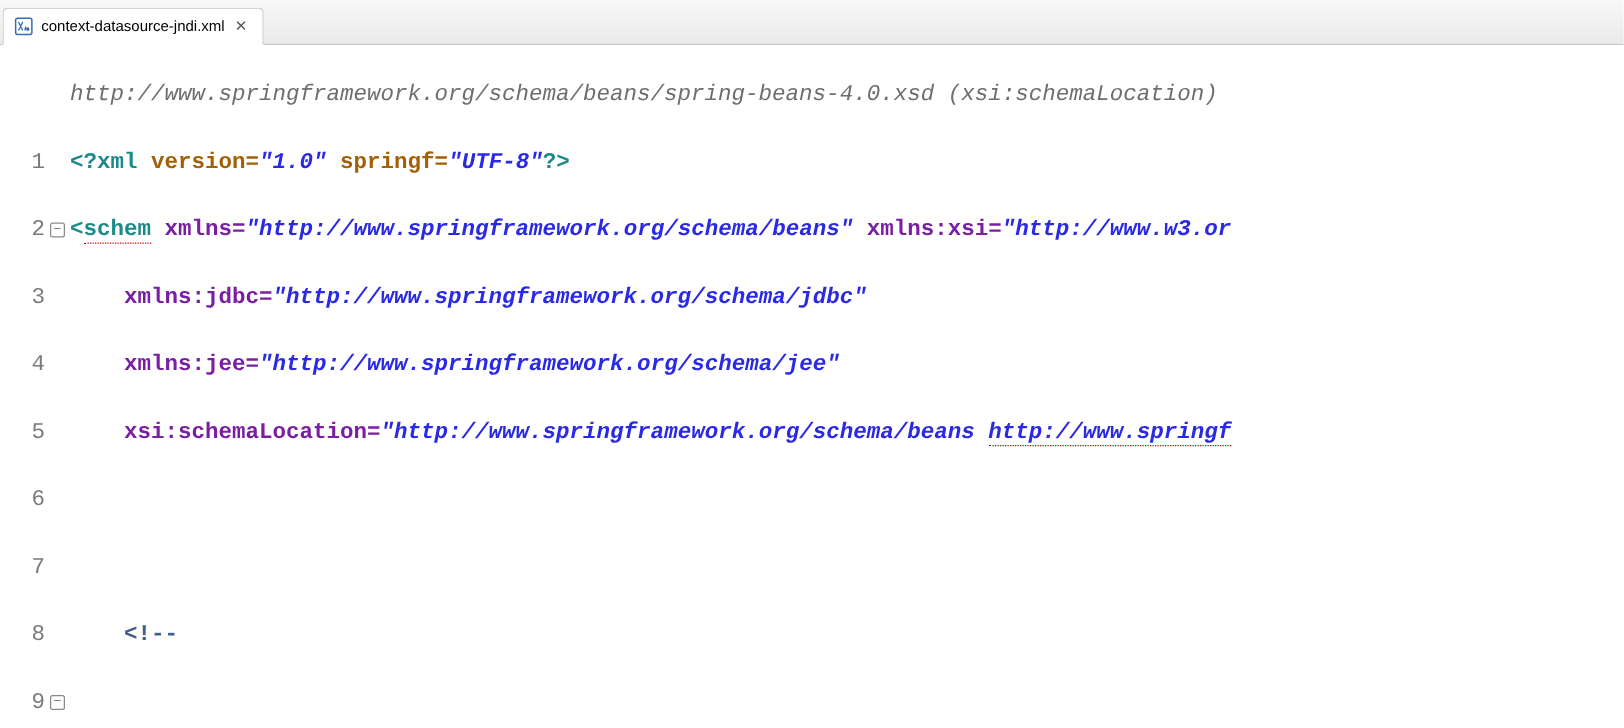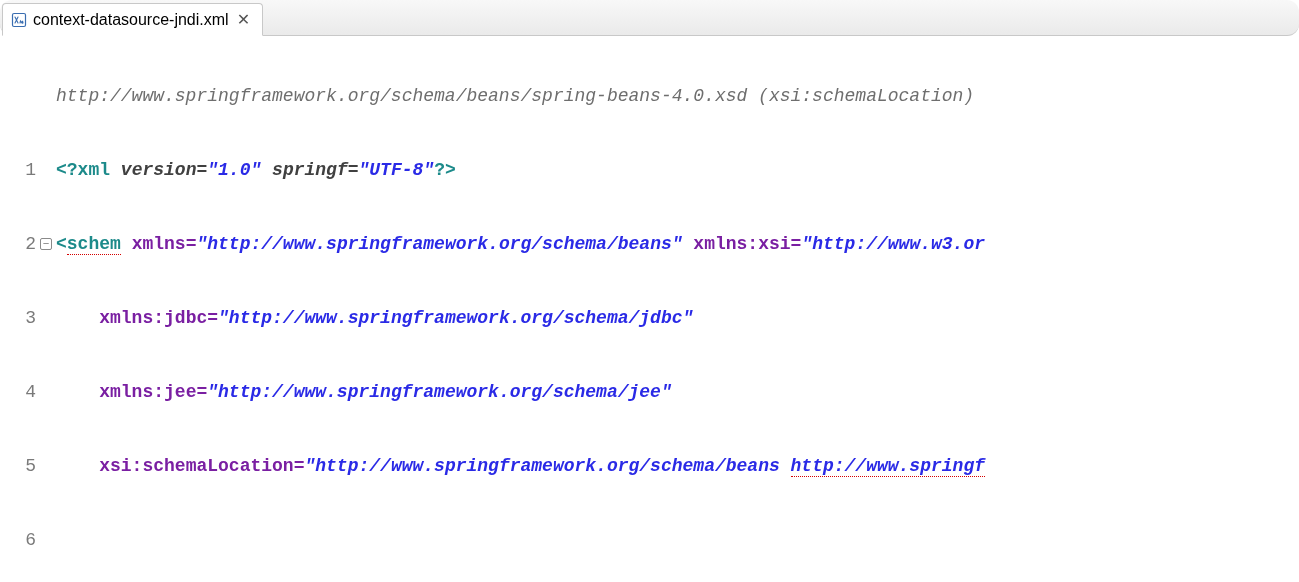--- a/index.html
+++ b/index.html
@@ -12,22 +12,21 @@
     overflow: hidden;
     width: 1299px;
   }
   .tab-bar {
     display: flex;
     background: linear-gradient(#f8f8f8,#eaeaea);
     border-bottom: 1px solid #c8c8c8;
     height: 36px;
     align-items: flex-end;
     font-family: "Segoe UI", Arial, sans-serif;
-    font-size: 16px;
-    border-radius: 12px;
+    font-size: 12px;
   }
   .tab {
     display: flex;
     align-items: center;
     gap: 6px;
     padding: 6px 10px 6px 8px;
     background: #fff;
     border: 1px solid #c8c8c8;
     border-bottom: 1px solid #fff;
     border-radius: 4px 4px 0 0;
@@ -65,25 +64,25 @@
     width:12px;height:12px;
     border:1px solid #8a8a8a;
     border-radius:2px;
     line-height:10px;
     font-size:11px;
     text-align:center;
     position:relative;
     top:-2px;
   }
   .code { flex:1; overflow:hidden; padding-right:4px;}
-  .line { height:27px;margin-top:20px; }
+  .line { height:27px; }
   
   .c-breadcrumb { color:#6e6e6e; font-style:italic; }
   .c-pi { color:#1c8a8a; font-weight:bold; } 
-  .c-attrname-pi { color:#404040; font-weight:bold;font-style:italic; }
+  .c-attrname-pi { color:#a16207; font-weight:bold; }
   .c-tag { color:#1c8a8a; font-weight:bold; }
   .c-attrname { color:#7a1fa2; font-weight:bold; }
   .c-str { color:#2a2ae6; font-style:italic; font-weight:bold;}
   .c-comment { color:#3d5f8f; font-weight:bold;}
   .err-red { border-bottom:1px dotted #d40000; }
 </style>
 </head>
 <body>
 
 <div class="tab-bar">

